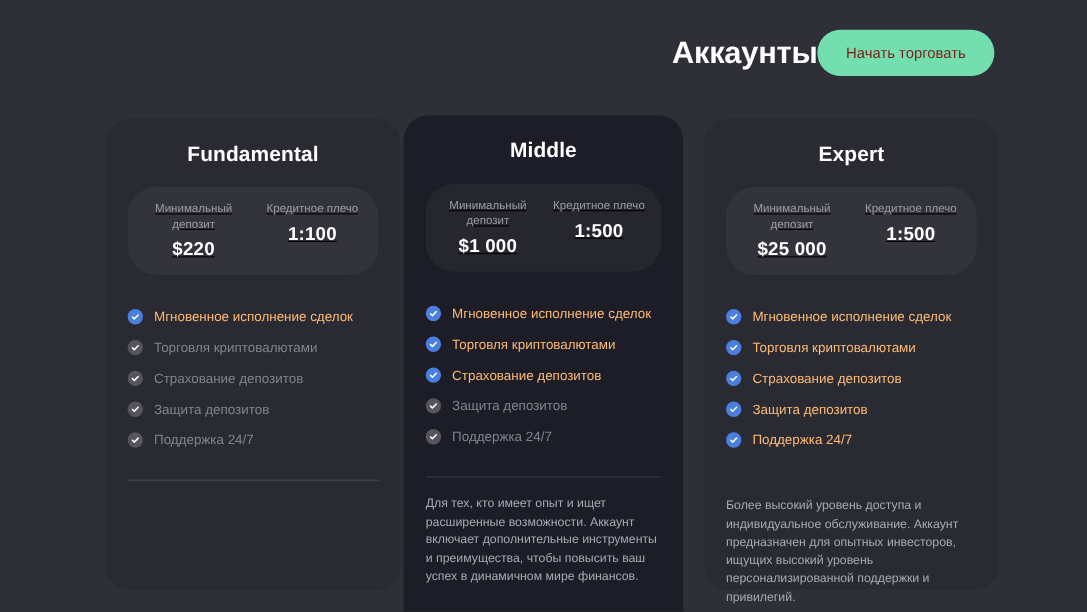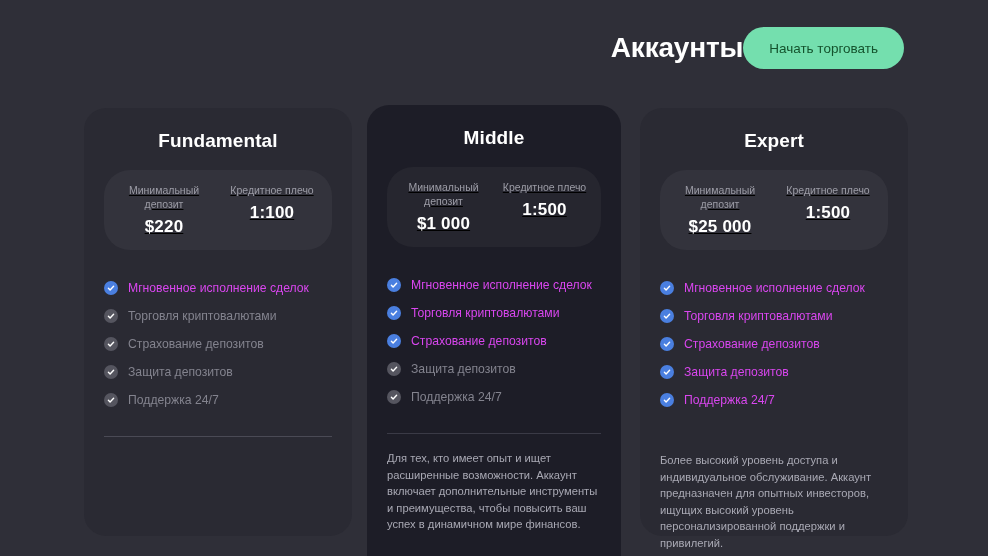--- a/index.html
+++ b/index.html
@@ -39,21 +39,21 @@
   .page-title {
     font-size: 28px;
     font-weight: bold;
     color: #ffffff;
     letter-spacing: -0.2px;
     line-height: 1;
   }
 
   .cta-button {
     background: #74dfae;
-    color: #14532d;
+    color: #7f1d1d;
     border: none;
     border-radius: 24px;
     padding: 0 26px;
     height: 42px;
     font-family: "Liberation Sans", sans-serif;
     font-size: 13.5px;
     font-weight: normal;
     cursor: pointer;
     white-space: nowrap;
     display: flex;
@@ -73,21 +73,21 @@
   .card {
     position: absolute;
     top: 0;
     border-radius: 22px;
     padding: 22px 20px 0 20px;
     display: flex;
     flex-direction: column;
   }
 
   .card.c0 {
-    left: 4px;
+    left: 16px;
     width: 268px;
     top: 3px;
     height: 428px;
     background: #2a2a33;
   }
 
   .card.c1 {
     left: 287px;
     width: 254px;
     top: 0px;
@@ -169,21 +169,21 @@
   .check-icon.on  { background: #4a7fe0; }
   .check-icon.off { background: #55555f; }
 
   .check-icon svg { display: block; }
 
   .feature-label {
     font-size: 12.2px;
     line-height: 1.2;
     white-space: nowrap;
   }
-  .feature-label.on  { color: #d946ef; }
+  .feature-label.on  { color: #fdba74; }
   .feature-label.off { color: #83838e; }
 
   
   .divider {
     height: 1px;
     background: #4a4a55;
     margin: 6px 0 16px 0;
   }
   .card.c1 .divider { background: #3a3a46; }
 

